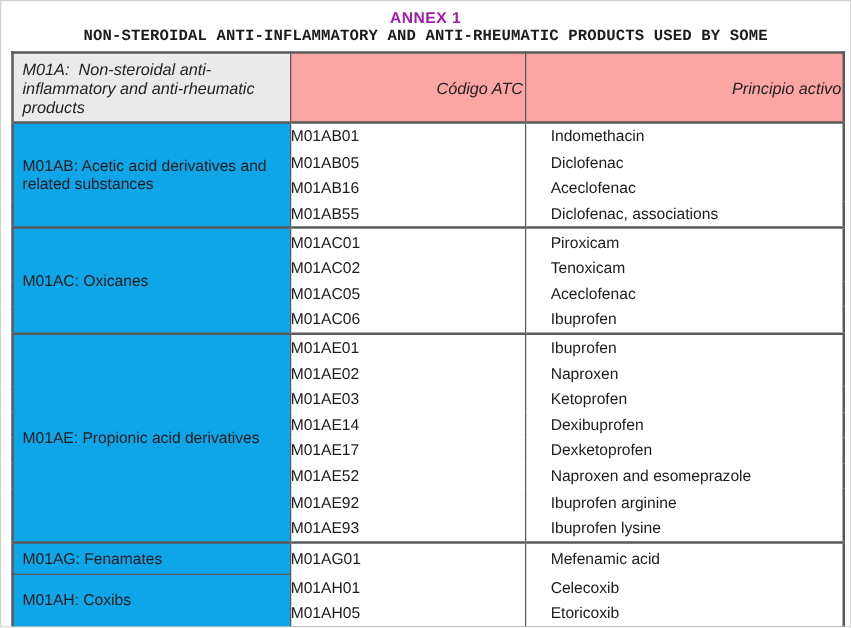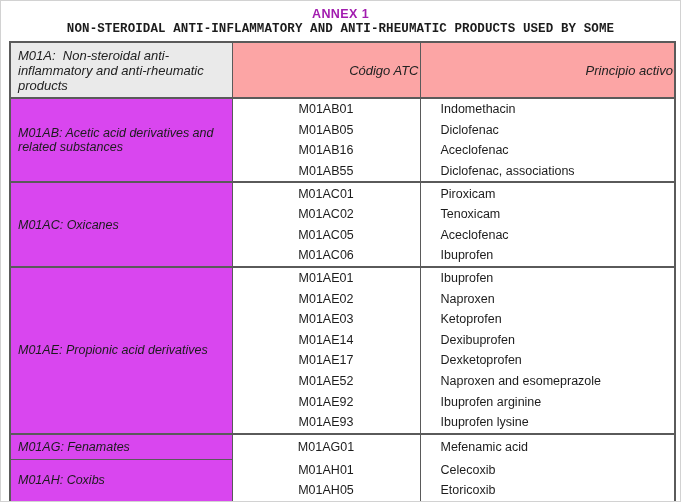--- a/index.html
+++ b/index.html
@@ -33,24 +33,24 @@
     background:#eaeaea; text-align:left;
     padding:2px 26px 2px 7px; white-space:pre-wrap; line-height:15px;
   }
   th.h2 { background:#fca5a5; text-align:right; border-left:1.5px solid #5a5a5a; }
 
   tbody td {
     height:20.6px; font-size:12.5px; color:#1c1c1c;
     padding:0; vertical-align:middle; line-height:14px;
   }
   td.glabel {
-    background:#d946ef; font-style:italic;
+    background:#0ea5e9; 
     padding:2px 10px 2px 7px;
   }
-  td.c2 { text-align:center; border-left:1.5px solid #5a5a5a; }
+  td.c2 { text-align:left; border-left:1.5px solid #5a5a5a; }
   td.c3 { padding-left:20px; border-left:1.5px solid #5a5a5a; }
   tr.gstart td { border-top:2px solid #5a5a5a; }
   td.lsep { border-top:1.5px solid #5a5a5a; }
 </style>
 </head>
 <body>
 
 <div class="page">
 
   <div class="titles">

